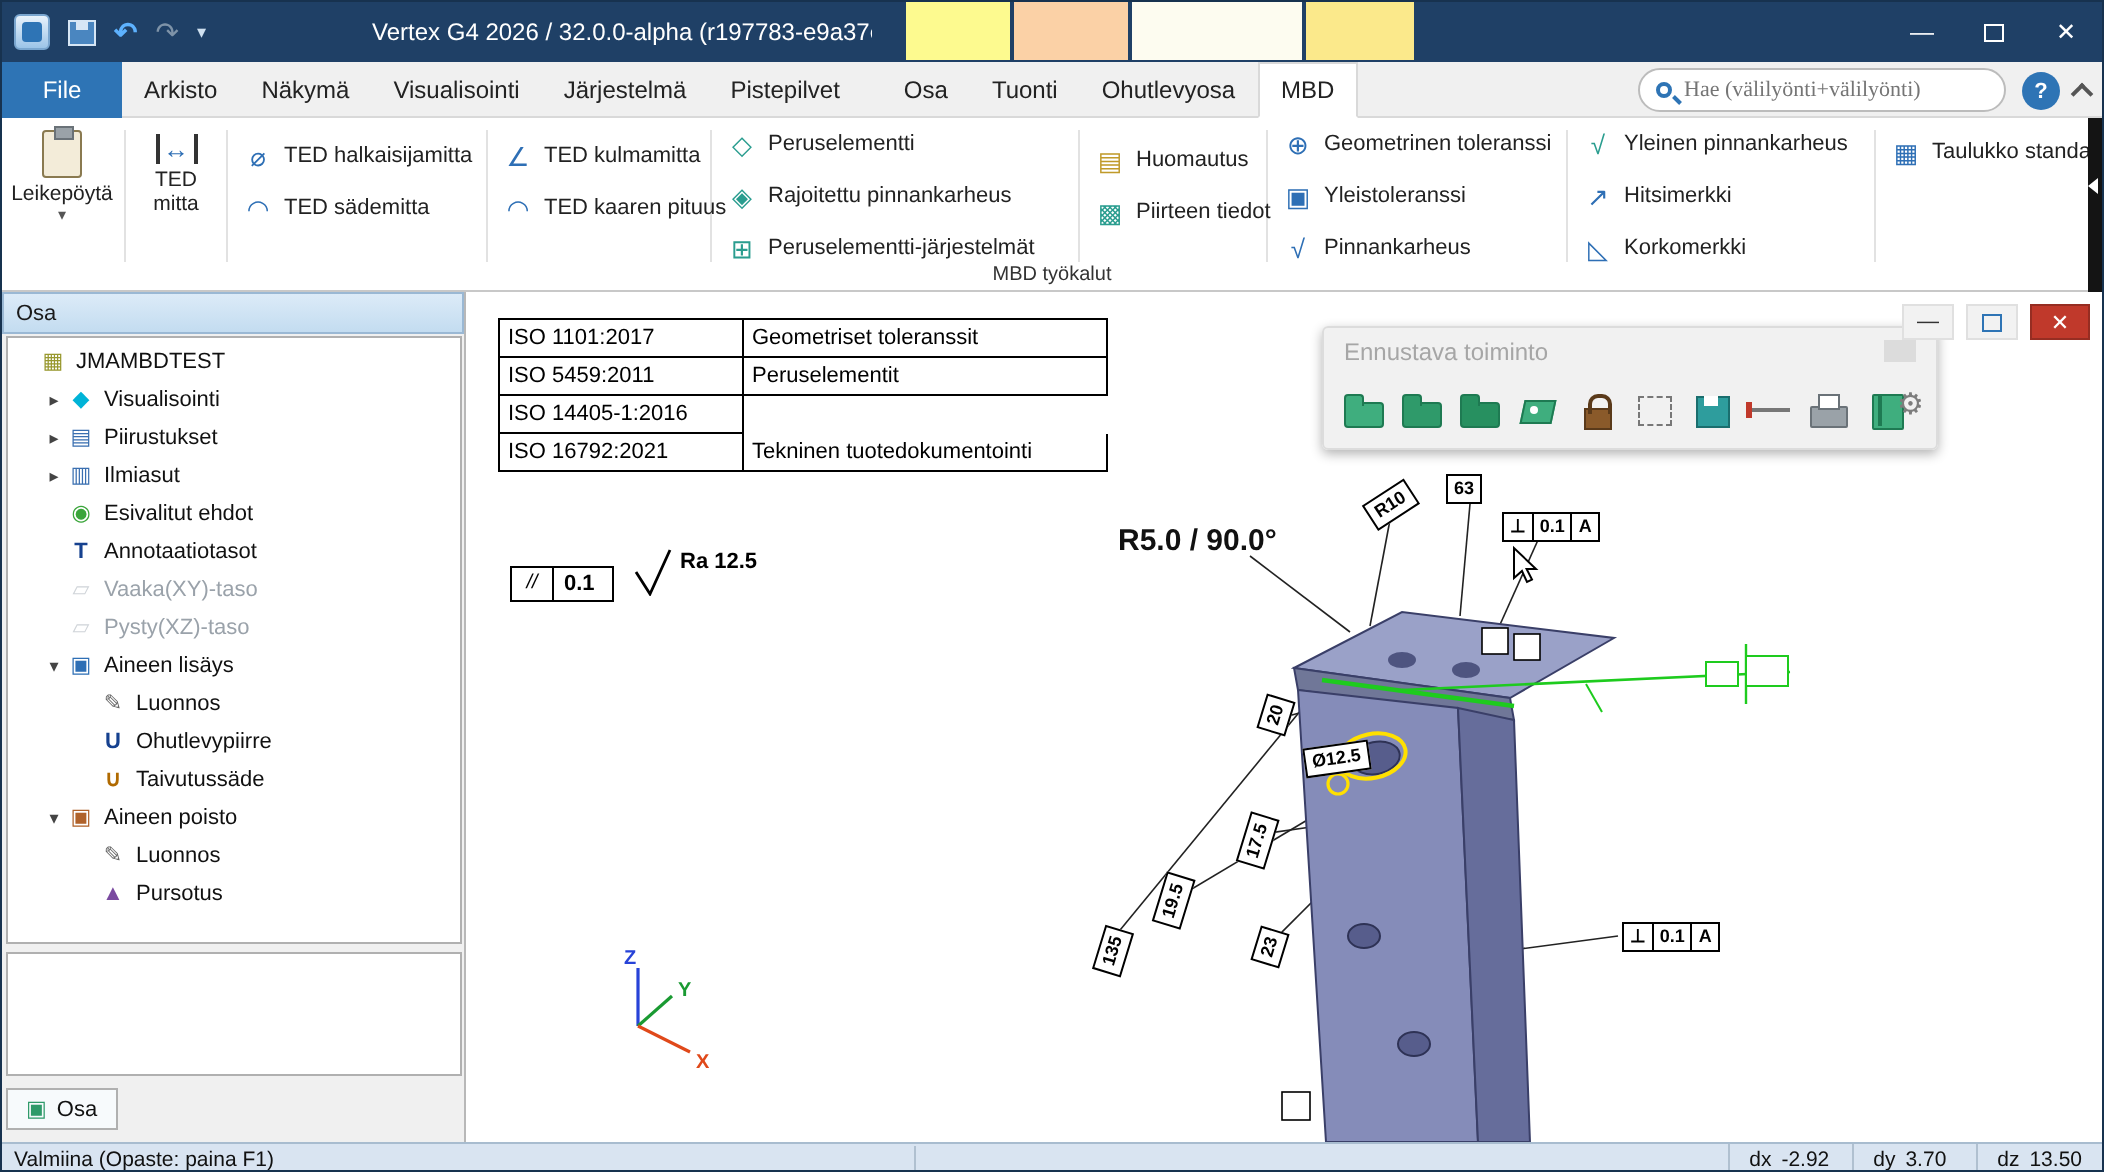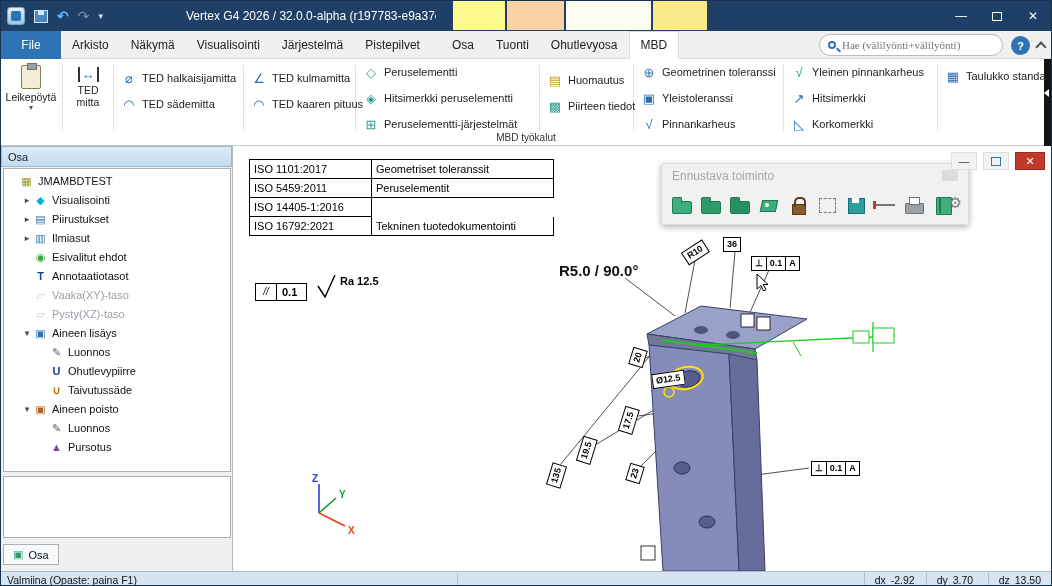--- a/index.html
+++ b/index.html
@@ -237,21 +237,21 @@
         </div>
       </div>
     <div class="rcol" style="left:358px;top:2px">
 
     <div class="ritem">
           <span class="rgi datum-icon">◇</span>
           <span>Peruselementti</span>
         </div>
         <div class="ritem">
           <span class="rgi restricted-datum-icon">◈</span>
-          <span>Hitsimerkki peruselementti</span>
+          <span>Rajoitettu pinnankarheus</span>
         </div>
         <div class="ritem">
           <span class="rgi datum-system-icon">⊞</span>
           <span>Peruselementti-järjestelmät</span>
         </div>
       </div>
     <div class="rcol" style="left:542px;top:10px">
 
     <div class="ritem">
           <span class="rgi note-icon">▤</span>
@@ -501,21 +501,21 @@
       <span class="s2">0.1</span>
     </div>
     <div class="sym-rough">
       <svg width="20" height="24">
         <polyline points="1,12 8,23 18,1" fill="none" stroke="#000" stroke-width="1.4"></polyline>
       </svg>
       <span class="rt">Ra 12.5</span>
     </div>
 
     <div class="bend-note">R5.0 / 90.0°</div>
-    <div class="dimbox" style="left:490px;top:91px">36</div>
+    <div class="dimbox" style="left:490px;top:91px">63</div>
     <div class="dimbox" style="left:450px;top:99px;transform:rotate(-33deg)">R10</div>
     <div class="dimbox fcf" style="left:518px;top:110px">
       <span>⊥</span>
       <span>0.1</span>
       <span>A</span>
     </div>
     <div class="dimbox" style="left:396px;top:204px;transform:rotate(-73deg)">20</div>
     <div class="dimbox" style="left:419px;top:226px;transform:rotate(-8deg)">Ø12.5</div>
     <div class="dimbox" style="left:383px;top:267px;transform:rotate(-73deg)">17.5</div>
     <div class="dimbox" style="left:341px;top:297px;transform:rotate(-73deg)">19.5</div>

